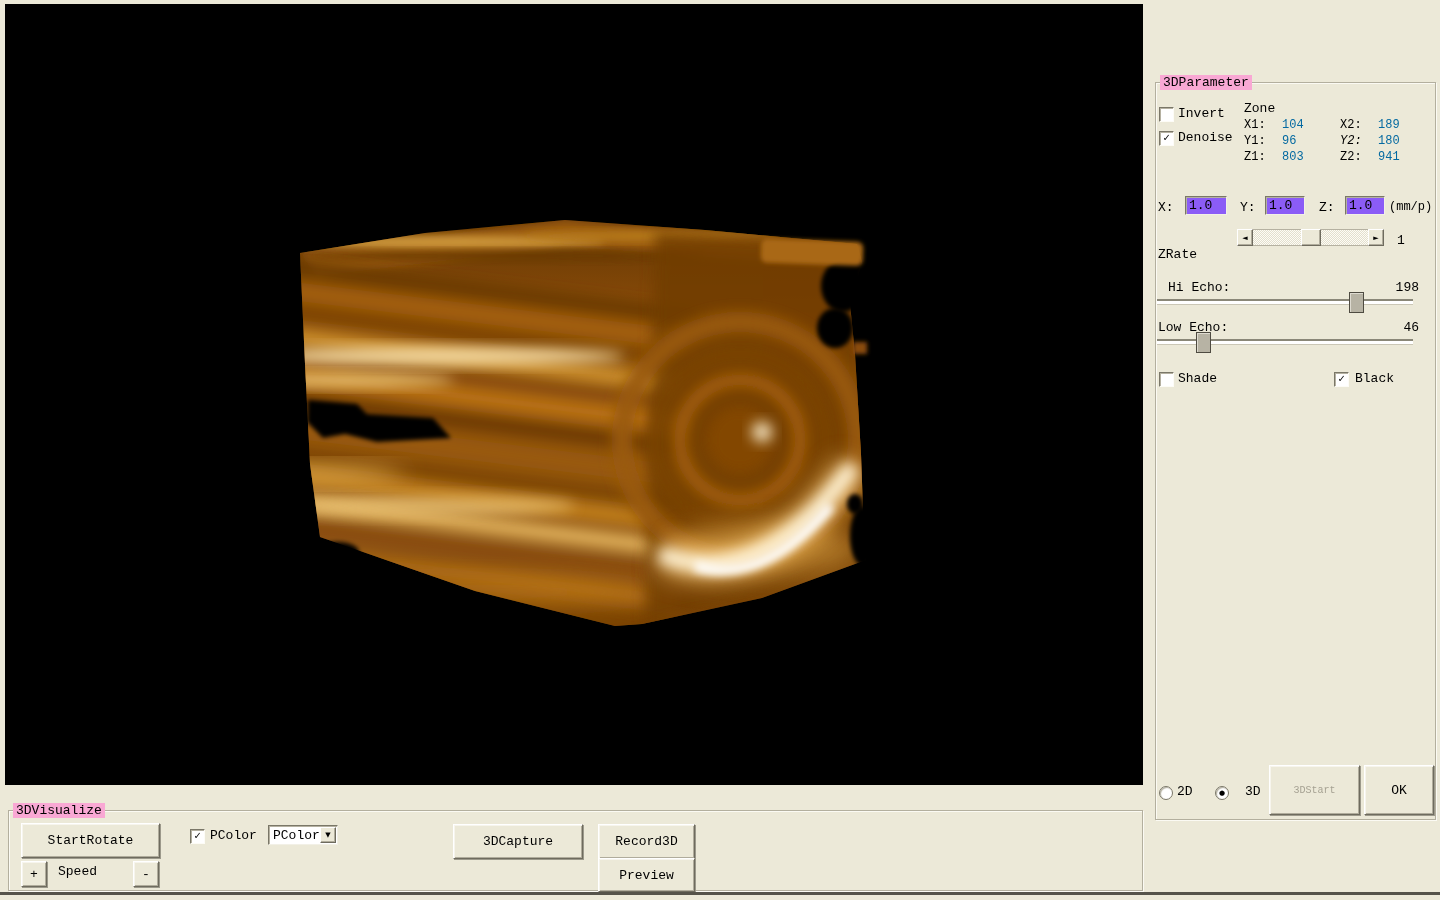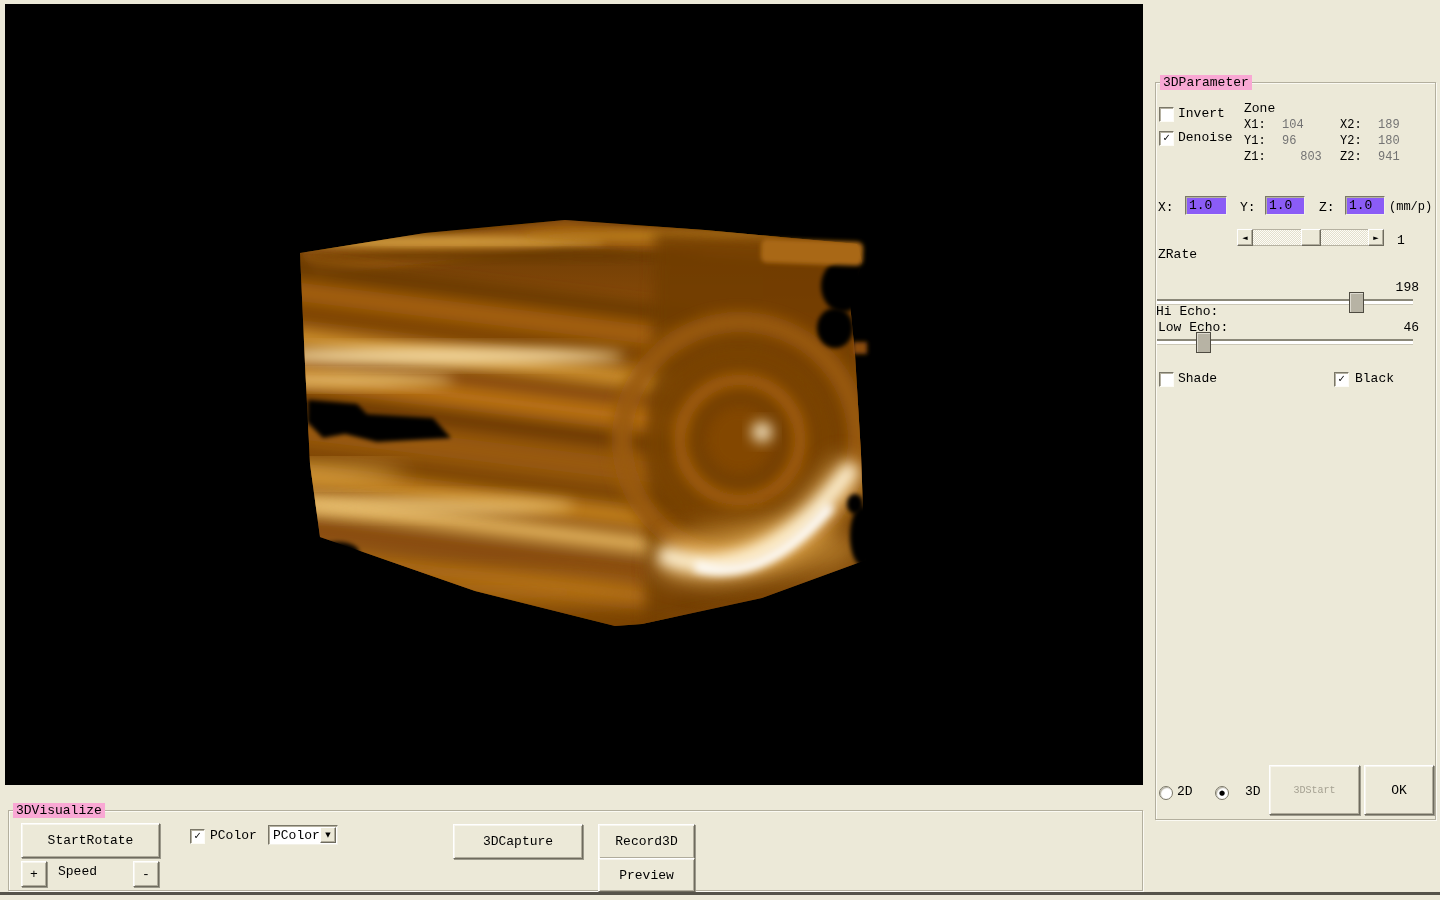--- a/index.html
+++ b/index.html
@@ -35,21 +35,21 @@
     display:flex;align-items:center;justify-content:center;
     font-size:11px;font-weight:bold;line-height:11px;cursor:pointer;
   }
   .radio{
     width:12px;height:12px;background:#fff;border-radius:50%;
     border:1px solid #7a7768;box-shadow:inset 1px 1px 1px #b5b1a1;
     display:flex;align-items:center;justify-content:center;
     font-size:7px;line-height:7px;cursor:pointer;font-family:"DejaVu Sans",sans-serif;
   }
   .lbl{white-space:nowrap;}
-  .blue{color:#737373;}
+  .blue{color:#0369a1;}
   
   .edit{
     position:absolute;background:#8b5cf6;
     border:1px solid;border-color:#7a7768 #f2f0e6 #f2f0e6 #7a7768;
     box-shadow:inset 1px 1px 0 #b5b1a1;
     font:13px "Liberation Mono","DejaVu Sans Mono",monospace;
     padding:1px 3px;box-sizing:border-box;outline:none;color:#000;
   }
   
   .channel{
@@ -203,26 +203,26 @@
   <div class="abs small" style="left:88px;top:34px;width:186px;">
     <div style="display:flex;line-height:16px;">
       <span style="width:38px;">X1:</span>
       <span class="blue" style="width:58px;">104</span>
       <span style="width:38px;">X2:</span>
       <span class="blue">189</span>
     </div>
     <div style="display:flex;line-height:16px;">
       <span style="width:38px;">Y1:</span>
       <span class="blue" style="width:58px;">96</span>
-      <span style="width:38px;">Y2:</span>
+      <span style="width:38px;font-style:italic;">Y2:</span>
       <span class="blue">180</span>
     </div>
     <div style="display:flex;line-height:16px;">
       <span style="width:38px;">Z1:</span>
-      <span class="blue" style="width:58px;text-align:center;">803</span>
+      <span class="blue" style="width:58px;">803</span>
       <span style="width:38px;">Z2:</span>
       <span class="blue">941</span>
     </div>
   </div>
 
   <span class="abs lbl" style="left:2px;top:117px;">X:</span>
   <input class="edit" style="left: 29px; top: 113px; width: 42px; height: 19px;" value="1.0">
   <span class="abs lbl" style="left:84px;top:117px;">Y:</span>
   <input class="edit" style="left: 109px; top: 113px; width: 40px; height: 19px;" value="1.0">
   <span class="abs lbl" style="left:163px;top:117px;">Z:</span>
@@ -236,21 +236,21 @@
       </div>
     <div class="sb-track">
       <div class="sb-thumb" style="left: 42%;"></div>
     </div>
     <div class="sb-arrow">
         <span>►</span>
       </div>
   </div>
   <span class="abs lbl" style="left:241px;top:150px;">1</span>
 
-  <span class="abs lbl" style="left:0;top:197px;margin-top:24px;">Hi Echo:</span>
+  <span class="abs lbl" style="left:12px;top:197px;">Hi Echo:</span>
   <span class="abs lbl" style="right:16px;top:197px;">198</span>
   <div class="abs channel" style="left:1px;top:216px;width:256px;">
     <div class="thumb" style="left: calc(77.6% - 7px);"></div>
   </div>
 
   <span class="abs lbl" style="left:2px;top:237px;">Low Echo:</span>
   <span class="abs lbl" style="right:16px;top:237px;">46</span>
   <div class="abs channel" style="left:1px;top:256px;width:256px;">
     <div class="thumb" style="left: calc(18% - 7px);"></div>
   </div>

